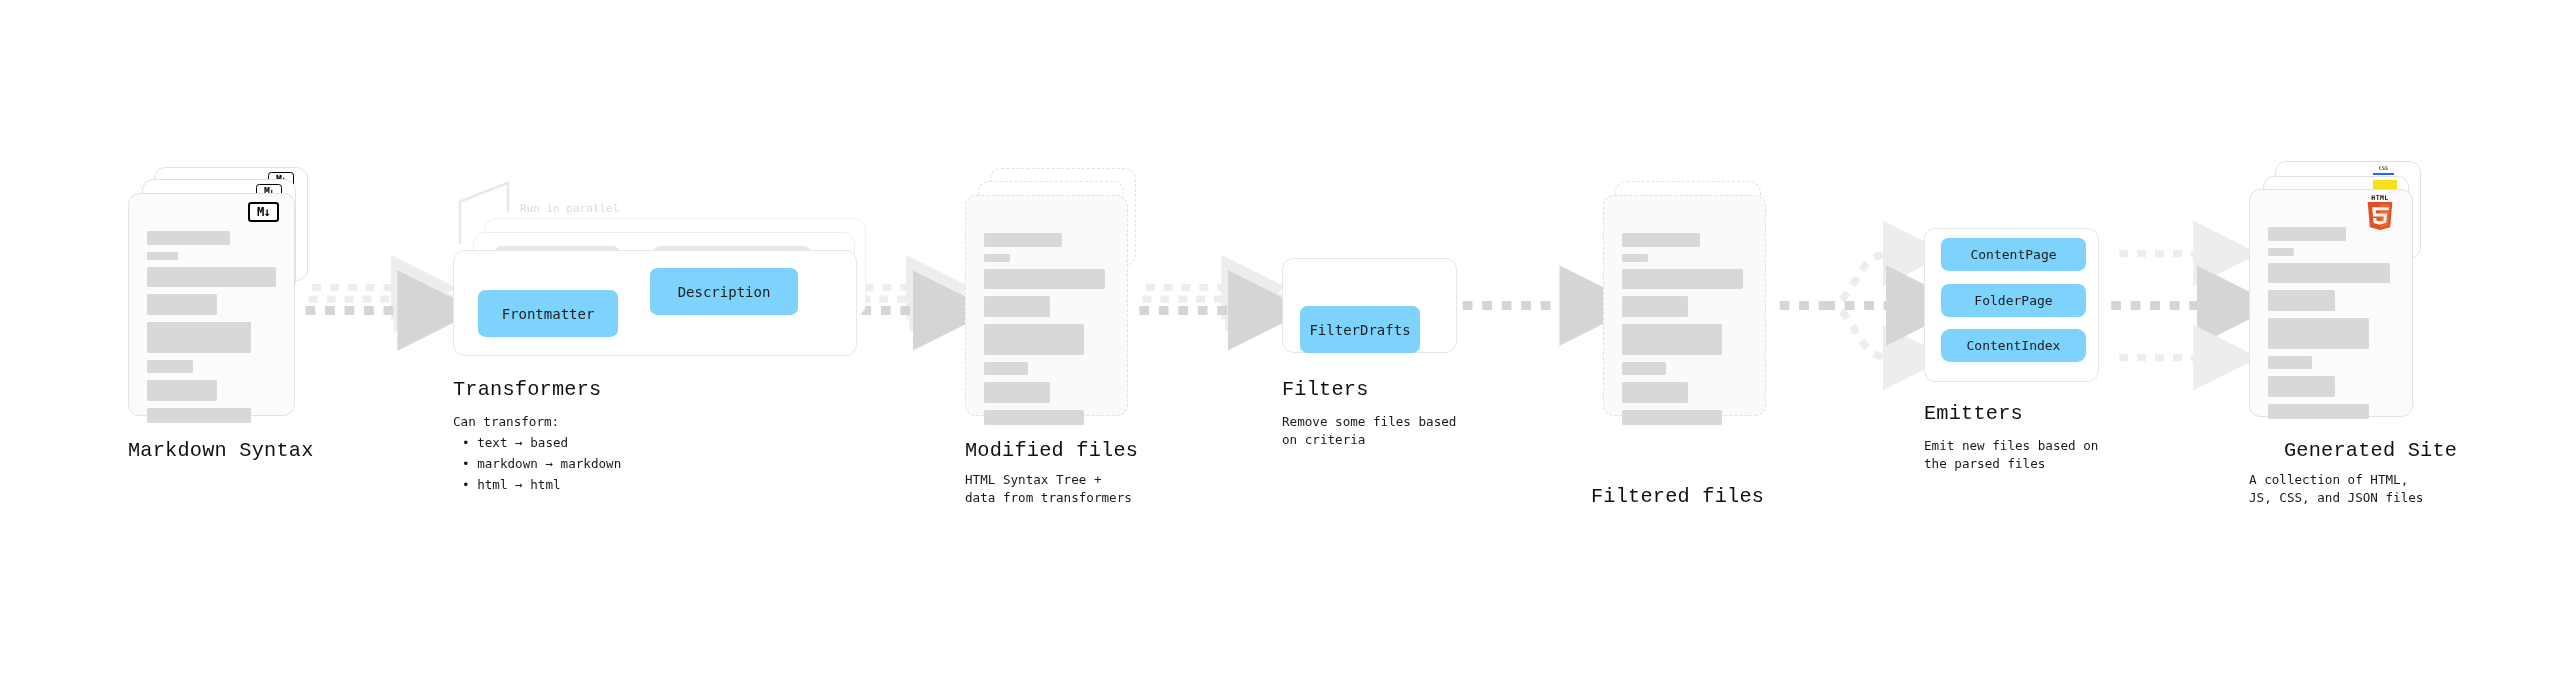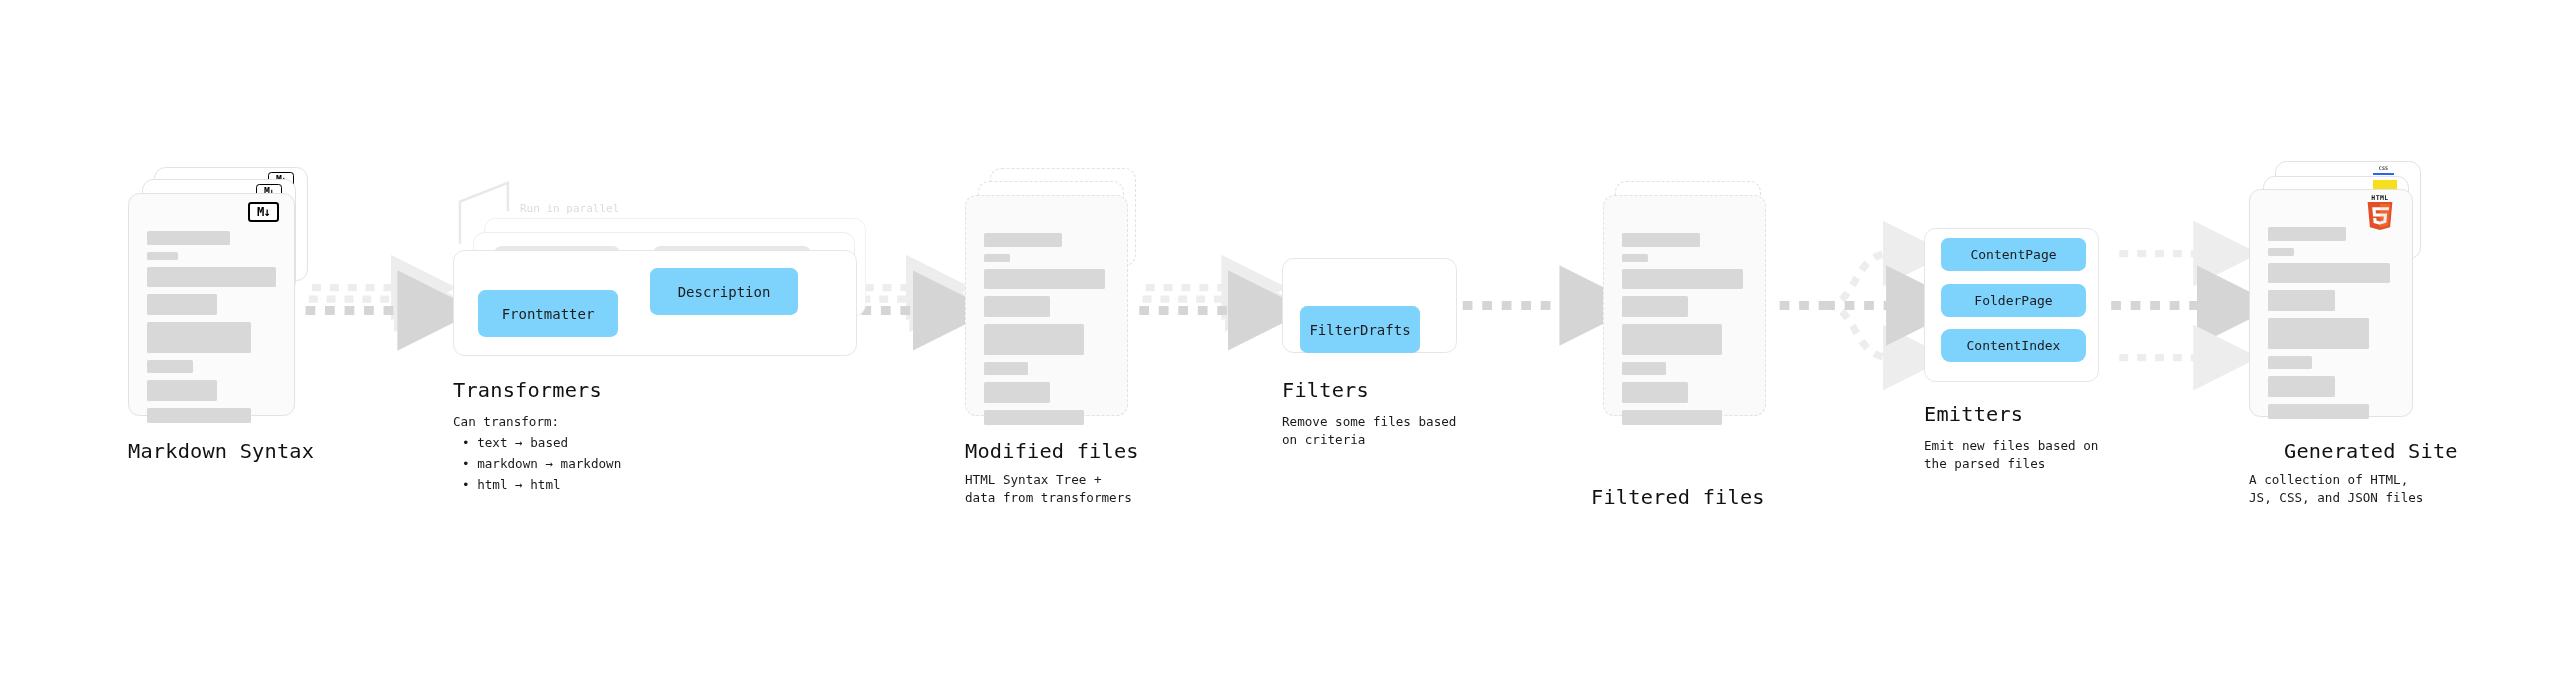--- a/index.html
+++ b/index.html
@@ -68,21 +68,21 @@
     display: flex; align-items: center; justify-content: center;
     font-size: 14px; color: #1c1c1c;
     white-space: nowrap;
   }
   .chip.l2 { background: #e8e8e8; }
   .chip.l3 { background: #efefef; }
 
   
   .title {
     position: absolute;
-    font-size: 20.3px; color: #111; white-space: nowrap; letter-spacing: 0.2px;
+    font-size: 20.3px; color: #111; white-space: nowrap; letter-spacing: 0.2px; font-family: Liberation Mono, monospace;
   }
   .sub {
     position: absolute;
     font-size: 12.6px; color: #1a1a1a; line-height: 18px; white-space: pre;
   }
   .note { position: absolute; font-size: 11px; color: #dcdcdc; white-space: nowrap; }
 
   svg.overlay { position: absolute; left: 0; top: 0; width: 2576px; height: 681px;
                 pointer-events: none; }
 </style>

